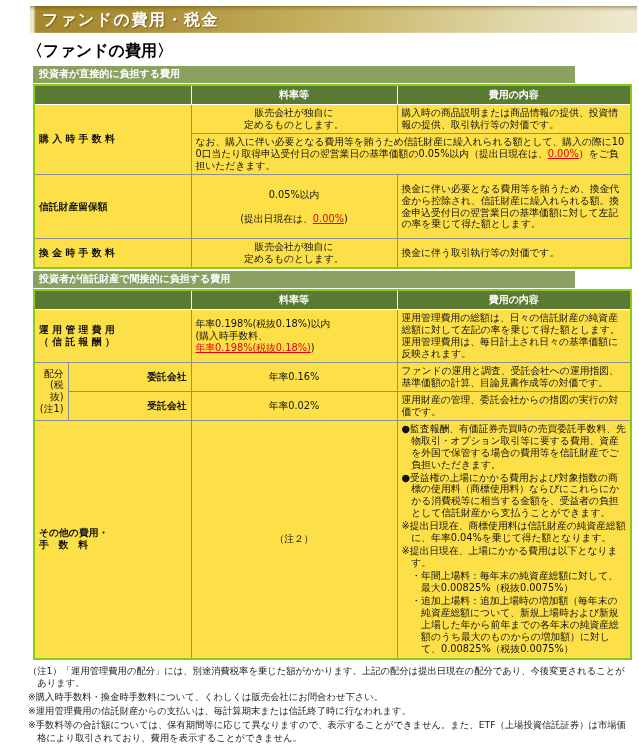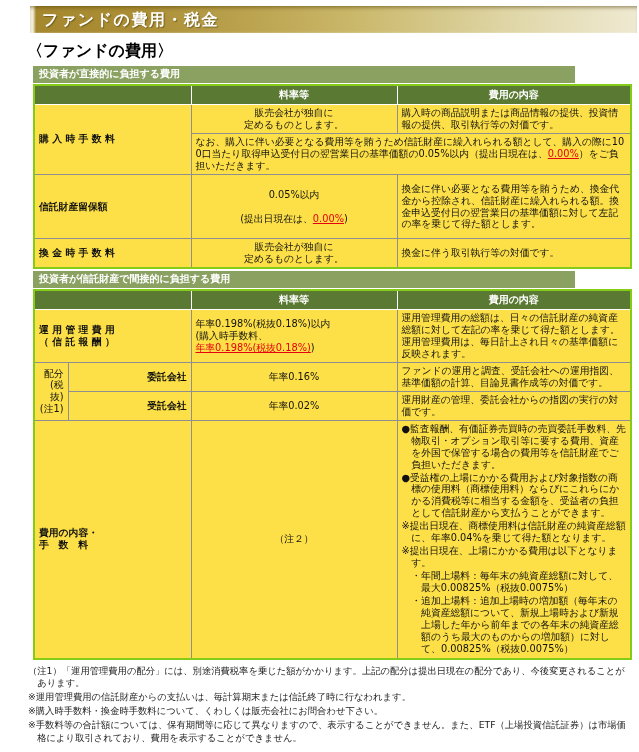--- a/index.html
+++ b/index.html
@@ -149,38 +149,38 @@
         <td class="party" style="height:28px">委託会社</td>
         <td class="rate">年率0.16%</td>
         <td class="blue">ファンドの運用と調査、受託会社への運用指図、基準価額の計算、目論見書作成等の対価です。</td>
       </tr>
       <tr>
         <td class="party" style="height:16px">受託会社</td>
         <td class="rate">年率0.02%</td>
         <td class="blue">運用財産の管理、委託会社からの指図の実行の対価です。</td>
       </tr>
       <tr>
-        <td class="lab" colspan="2">費用の内容・
+        <td class="lab" colspan="2">その他の費用・
 手　数　料</td>
         <td class="rate">（注２）</td>
         <td>
           <div class="items">
             <div class="it it-bullet">●監査報酬、有価証券売買時の売買委託手数料、先物取引・オプション取引等に要する費用、資産を外国で保管する場合の費用等を信託財産でご負担いただきます。</div>
             <div class="it it-bullet">●受益権の上場にかかる費用および対象指数の商標の使用料（商標使用料）ならびにこれらにかかる消費税等に相当する金額を、受益者の負担として信託財産から支払うことができます。</div>
             <div class="it it-star">※提出日現在、商標使用料は信託財産の純資産総額に、年率0.04%を乗じて得た額となります。</div>
             <div class="it it-star">※提出日現在、上場にかかる費用は以下となります。</div>
             <div class="it it-dot">・年間上場料：毎年末の純資産総額に対して、最大0.00825%（税抜0.0075%）</div>
             <div class="it it-dot">・追加上場料：追加上場時の増加額（毎年末の純資産総額について、新規上場時および新規上場した年から前年までの各年末の純資産総額のうち最大のものからの増加額）に対して、0.00825%（税抜0.0075%）</div>
           </div>
         </td>
       </tr>
     </tbody>
       </table>
   </div>
 
   <div class="notes">
     <div class="note">（注1）「運用管理費用の配分」には、別途消費税率を乗じた額がかかります。上記の配分は提出日現在の配分であり、今後変更されることがあります。</div>
+    <div class="note">※購入時手数料・換金時手数料について、くわしくは販売会社にお問合わせ下さい。</div>
     <div class="note">※運用管理費用の信託財産からの支払いは、毎計算期末または信託終了時に行なわれます。</div>
-    <div class="note">※購入時手数料・換金時手数料について、くわしくは販売会社にお問合わせ下さい。</div>
     <div class="note">※手数料等の合計額については、保有期間等に応じて異なりますので、表示することができません。また、ETF（上場投資信託証券）は市場価格により取引されており、費用を表示することができません。</div>
   </div>
 
 </div>
 
 </body></html>

